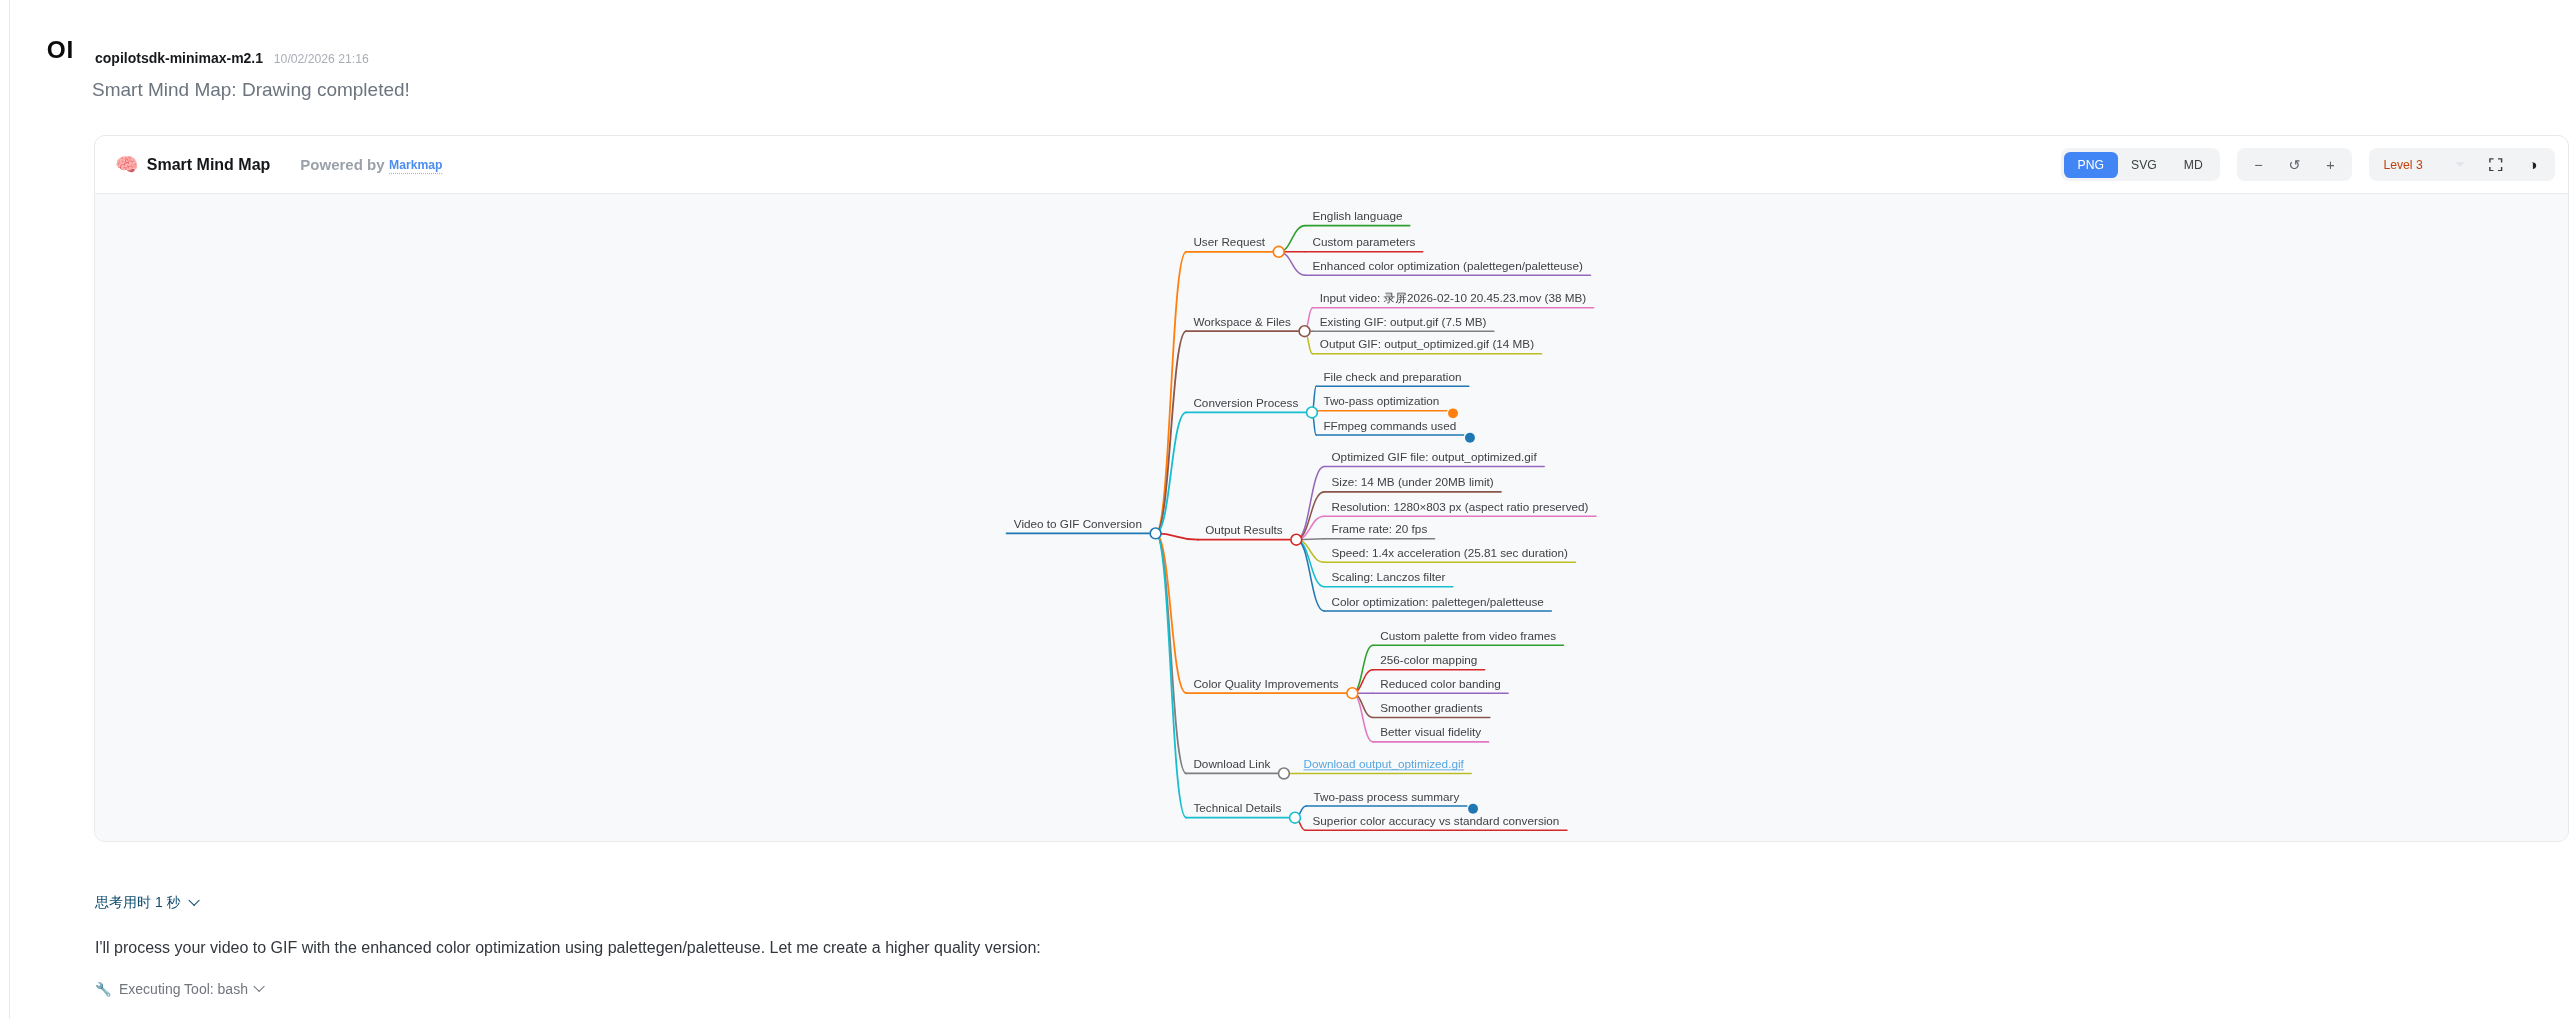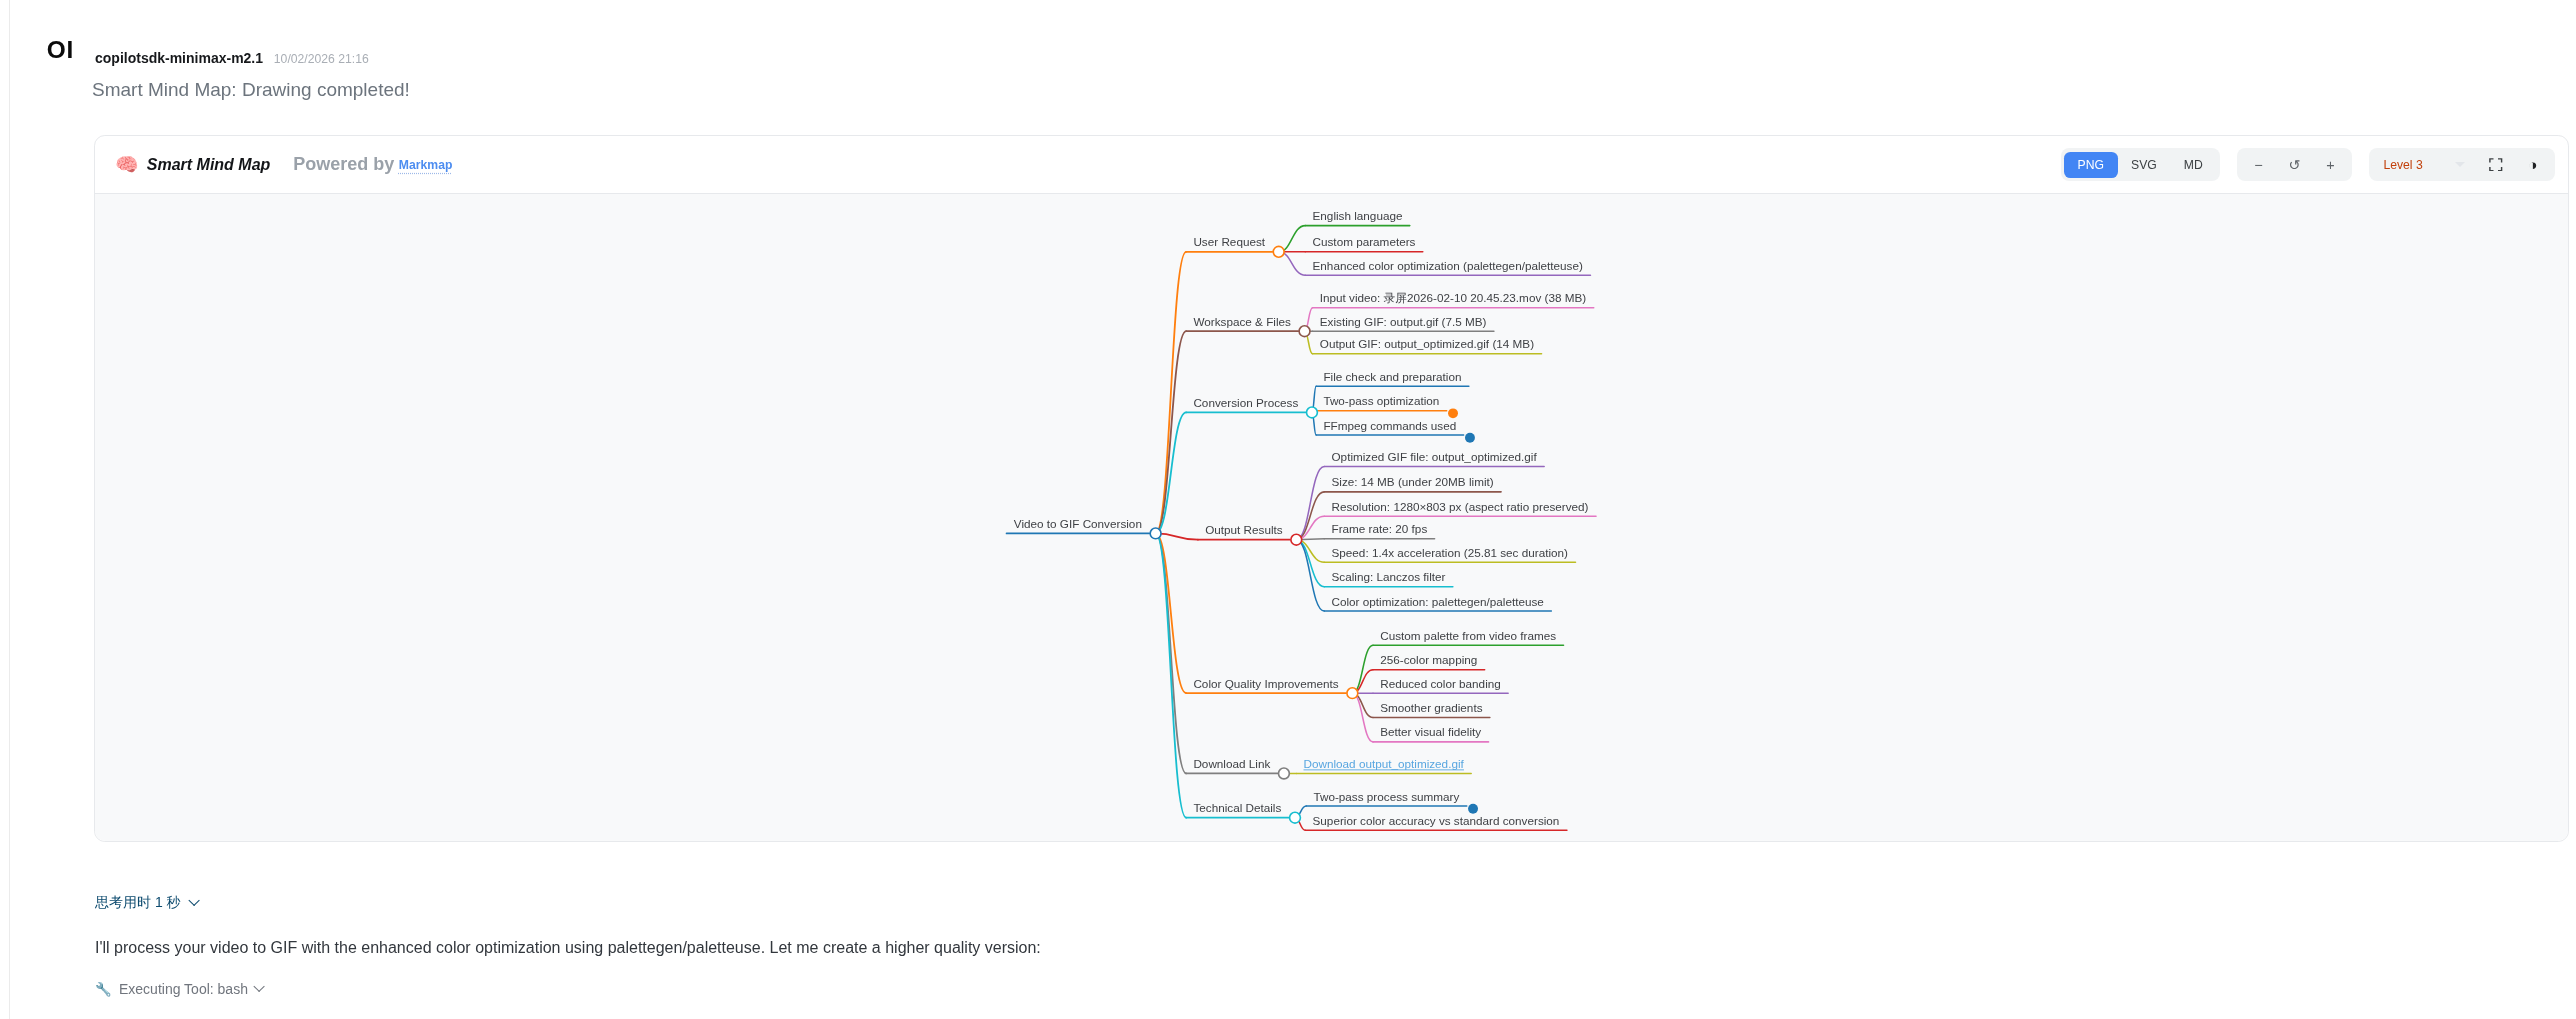--- a/index.html
+++ b/index.html
@@ -13,22 +13,22 @@
     font-weight:800;font-size:24.4px;letter-spacing:0.9px;color:#0b0b0b;text-align:center;}
   .msg-head{position:absolute;left:95px;top:50px;display:flex;align-items:baseline;gap:10.8px;}
   .username{font-weight:700;font-size:14px;color:#17191c;}
   .timestamp{font-size:12.2px;color:#a9aeb5;}
   .status-line{position:absolute;left:92px;top:79px;font-size:19px;color:#6c747d;}
   
   .card{position:absolute;left:94px;top:135px;width:2475px;height:707px;
     background:#ffffff;border:0.9px solid #e7e9ec;border-radius:10.8px;box-sizing:border-box;}
   .card-header{height:57px;display:flex;align-items:center;padding:0 12.6px 0 20px;box-sizing:border-box;}
   .brain{font-size:19px;margin-right:8.1px;}
-  .card-title{font-weight:700;font-size:16px;color:#141619;font-style:italic;}
-  .powered{margin-left:23px;font-weight:700;font-size:18px;color:#9aa1a9;}
+  .card-title{font-weight:700;font-size:16px;color:#141619;}
+  .powered{margin-left:30px;font-weight:700;font-size:15px;color:#9aa1a9;}
   .markmap-link{margin-left:4.5px;font-weight:700;font-size:12.2px;color:#4d8df0;
     text-decoration:underline dotted #9db9e8;text-underline-offset:3.6px;cursor:pointer;}
   .spacer{flex:1;}
   .tgroup{display:flex;align-items:center;background:#f1f3f4;border-radius:8.1px;height:33px;
     padding:0 3.6px;box-sizing:border-box;margin-left:17px;}
   .tbtn{border:none;background:transparent;font-family:inherit;font-size:12.2px;color:#3c4043;
     padding:0 13.5px;height:26px;border-radius:6.3px;cursor:pointer;}
   .tbtn.active{background:#4285f4;color:#ffffff;}
   .ibtn{border:none;background:transparent;color:#5f6368;font-size:14.4px;width:36px;height:26px;
     border-radius:6.3px;cursor:pointer;display:flex;align-items:center;justify-content:center;font-family:inherit;}

